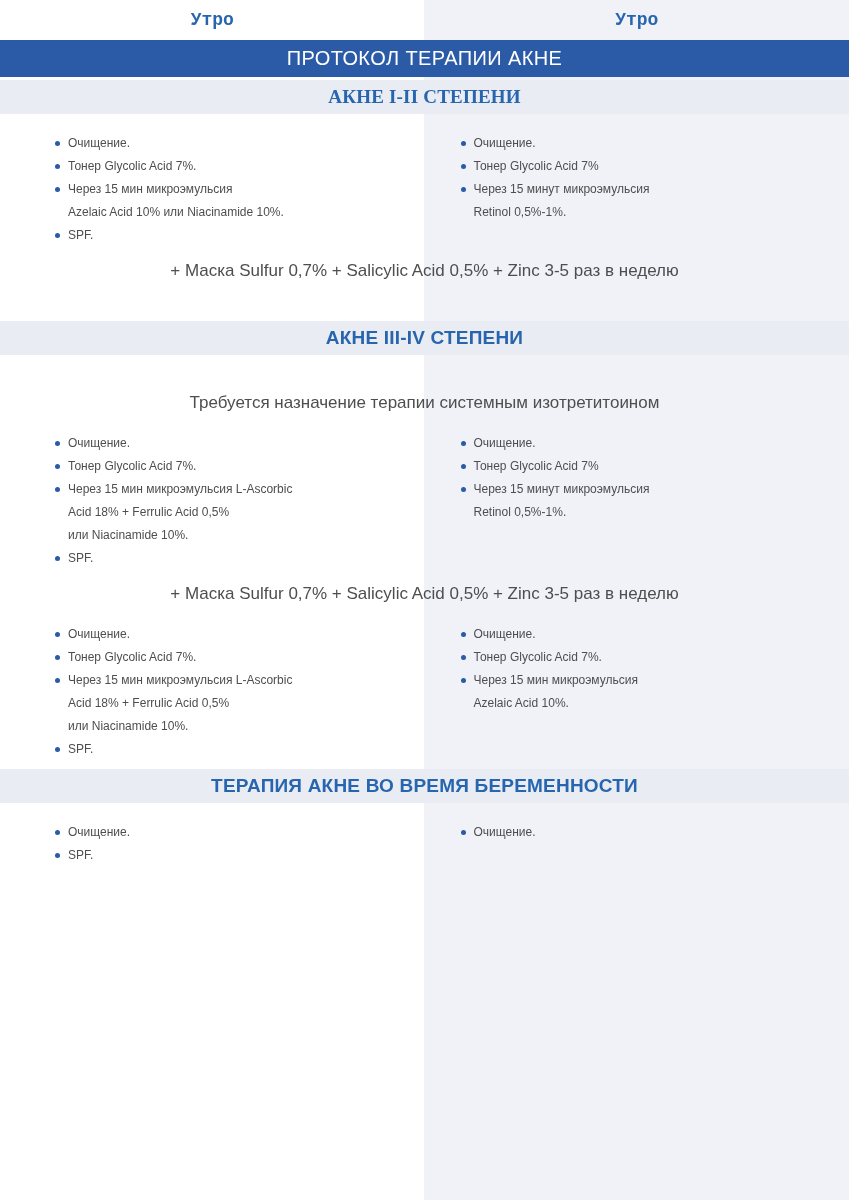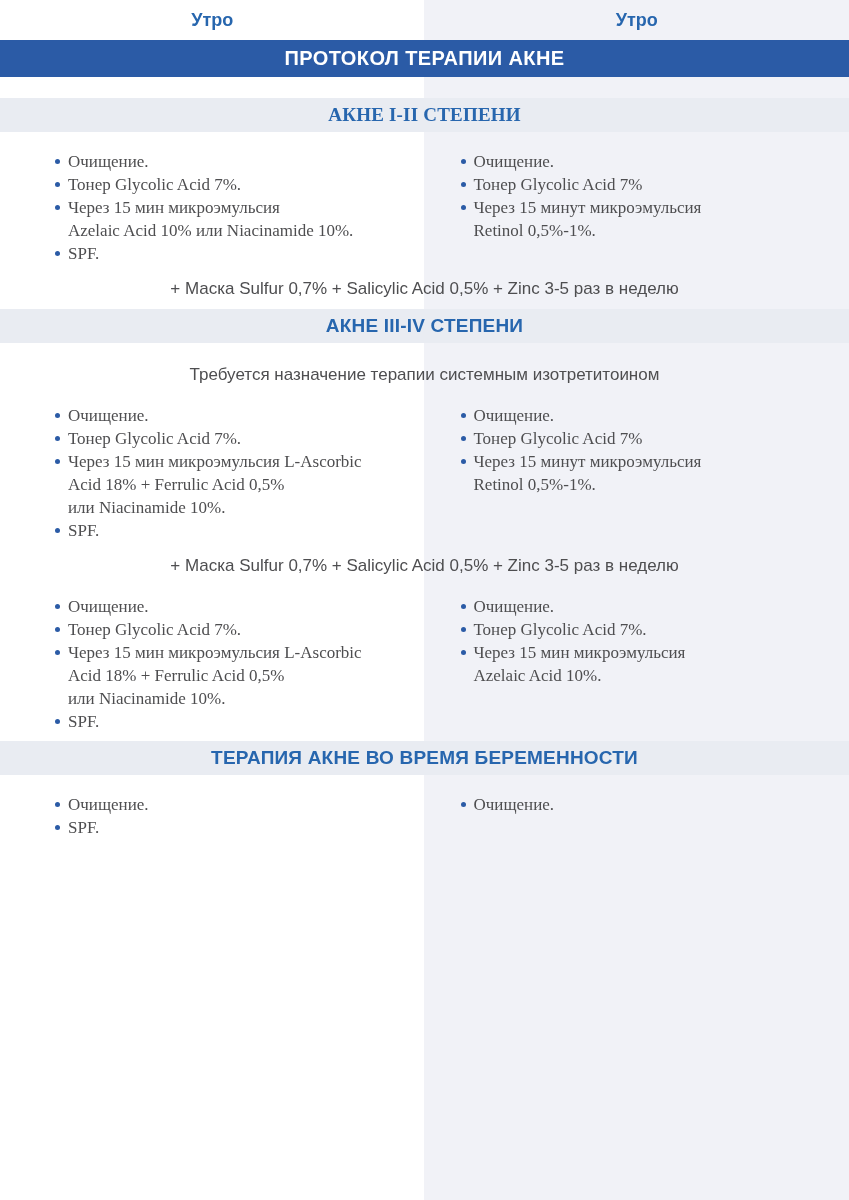--- a/index.html
+++ b/index.html
@@ -16,55 +16,55 @@
     font-family:"Liberation Sans", sans-serif;
   }
   .evening-bg{
     position:absolute;left:424px;top:0;width:425px;height:1200px;
     background:var(--evening-gray);z-index:0;
   }
   .content{position:relative;z-index:1;}
   .col-header{display:flex;height:40px;}
   .col-header .col-label{
     flex:1;display:flex;align-items:center;justify-content:center;
-    color:var(--accent-blue);font-weight:700;font-size:18px;
+    color:var(--accent-blue);font-weight:700;font-size:18px;font-family:Liberation Mono, monospace;
   }
   .title-banner{
     height:37px;background:var(--banner-blue);color:#ffffff;
-    font-weight:700;font-size:20px;letter-spacing:0.4px;
+    font-weight:400;font-size:20px;letter-spacing:0.4px;
     display:flex;align-items:center;justify-content:center;
-    margin-bottom:21px;
+    margin-bottom:3px;
   }
   .band{
     height:34px;background:var(--band-gray);color:var(--accent-blue);
     font-weight:700;font-size:19px;letter-spacing:0.2px;
     display:flex;align-items:center;justify-content:center;
-    margin-top:9px;
+    margin-top:39px;
   }
   section.first .band{margin-top:0;font-family:Liberation Serif, serif;}
   section.tight .band{margin-top:8px;}
   .cols{display:flex;padding-top:18px;}
   .cols ul{flex:1;margin:0;list-style:none;}
   ul.morning{padding:0 10px 0 55px;}
   ul.evening{padding:0 10px 0 17px;}
   .cols li{
     position:relative;padding-left:13px;
-    font-size:17px;line-height:23px;color:var(--body-text);font-family:Liberation Serif, serif;
+    font-size:12px;line-height:23px;color:var(--body-text);
   }
   .cols li::before{
     content:"";position:absolute;left:0;top:9px;
     width:5px;height:5px;border-radius:50%;background:var(--banner-blue);
   }
   .footnote{
     text-align:center;font-size:17px;line-height:23px;
     color:var(--body-text);margin-top:12px;
   }
   .note{
     text-align:center;font-size:17px;line-height:23px;
-    color:var(--body-text);margin-top:20px;
+    color:var(--body-text);margin-top:36px;
   }
 </style>
 </head>
 <body>
 
 <div class="evening-bg"></div>
 
 <div class="content">
 
   <div class="col-header">

